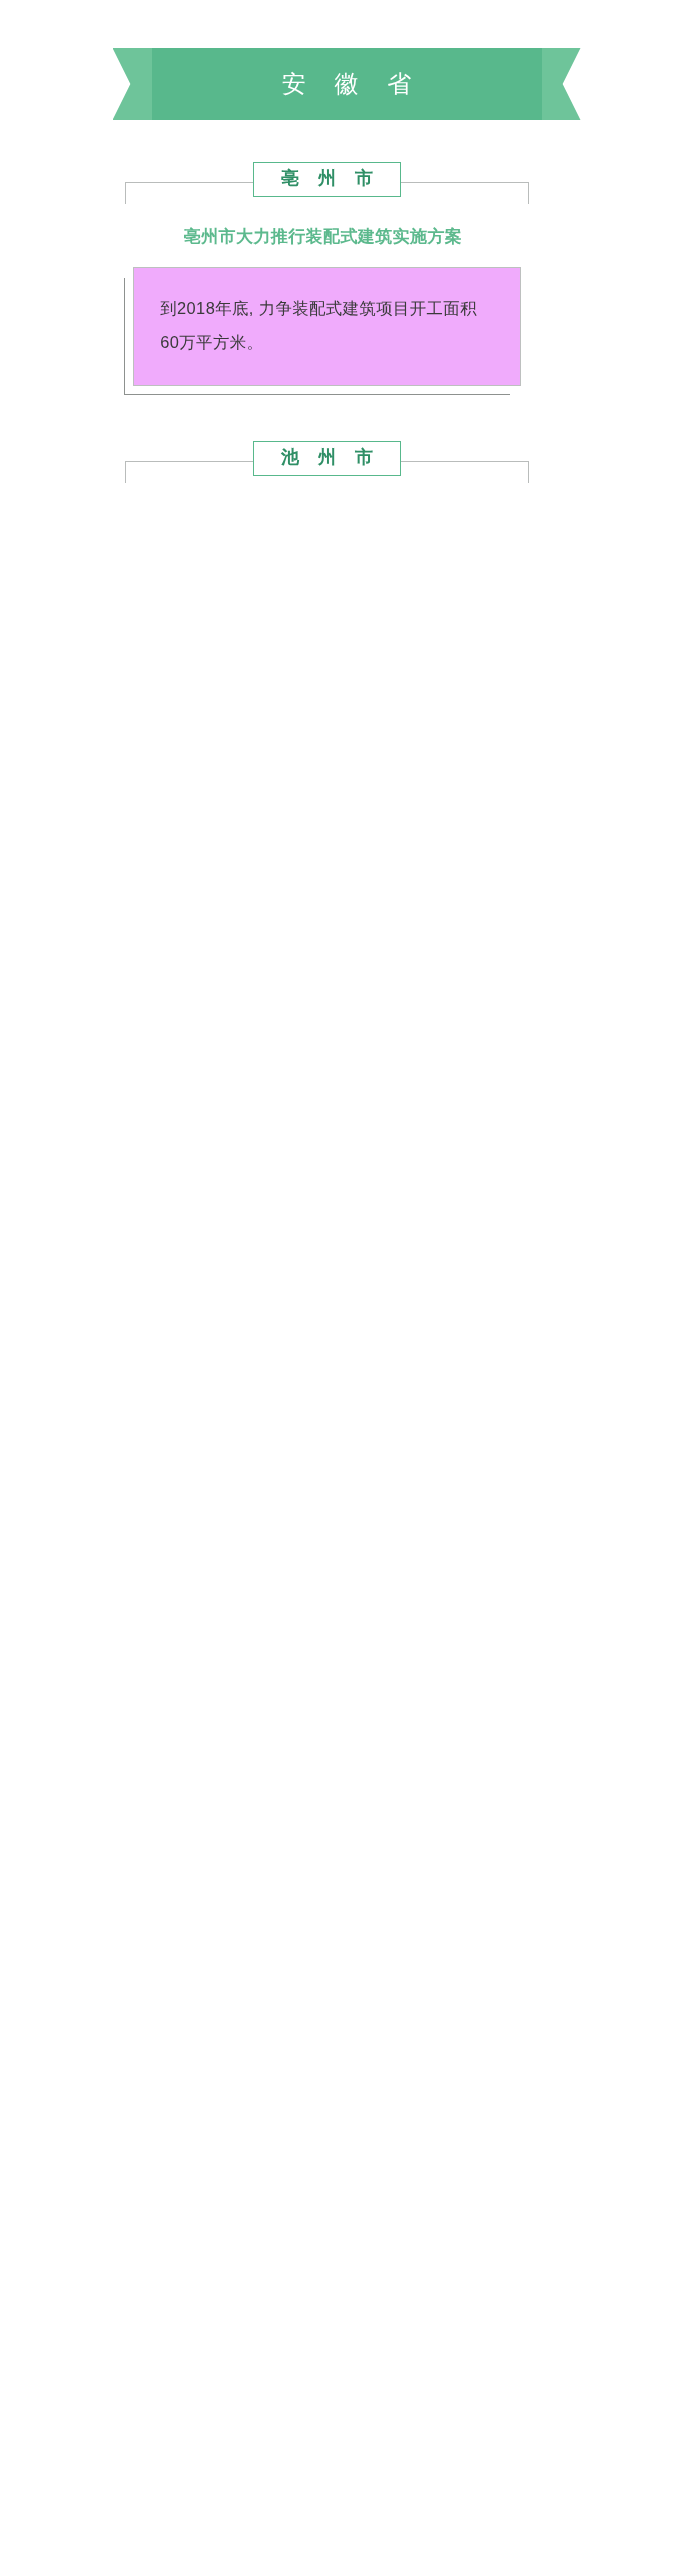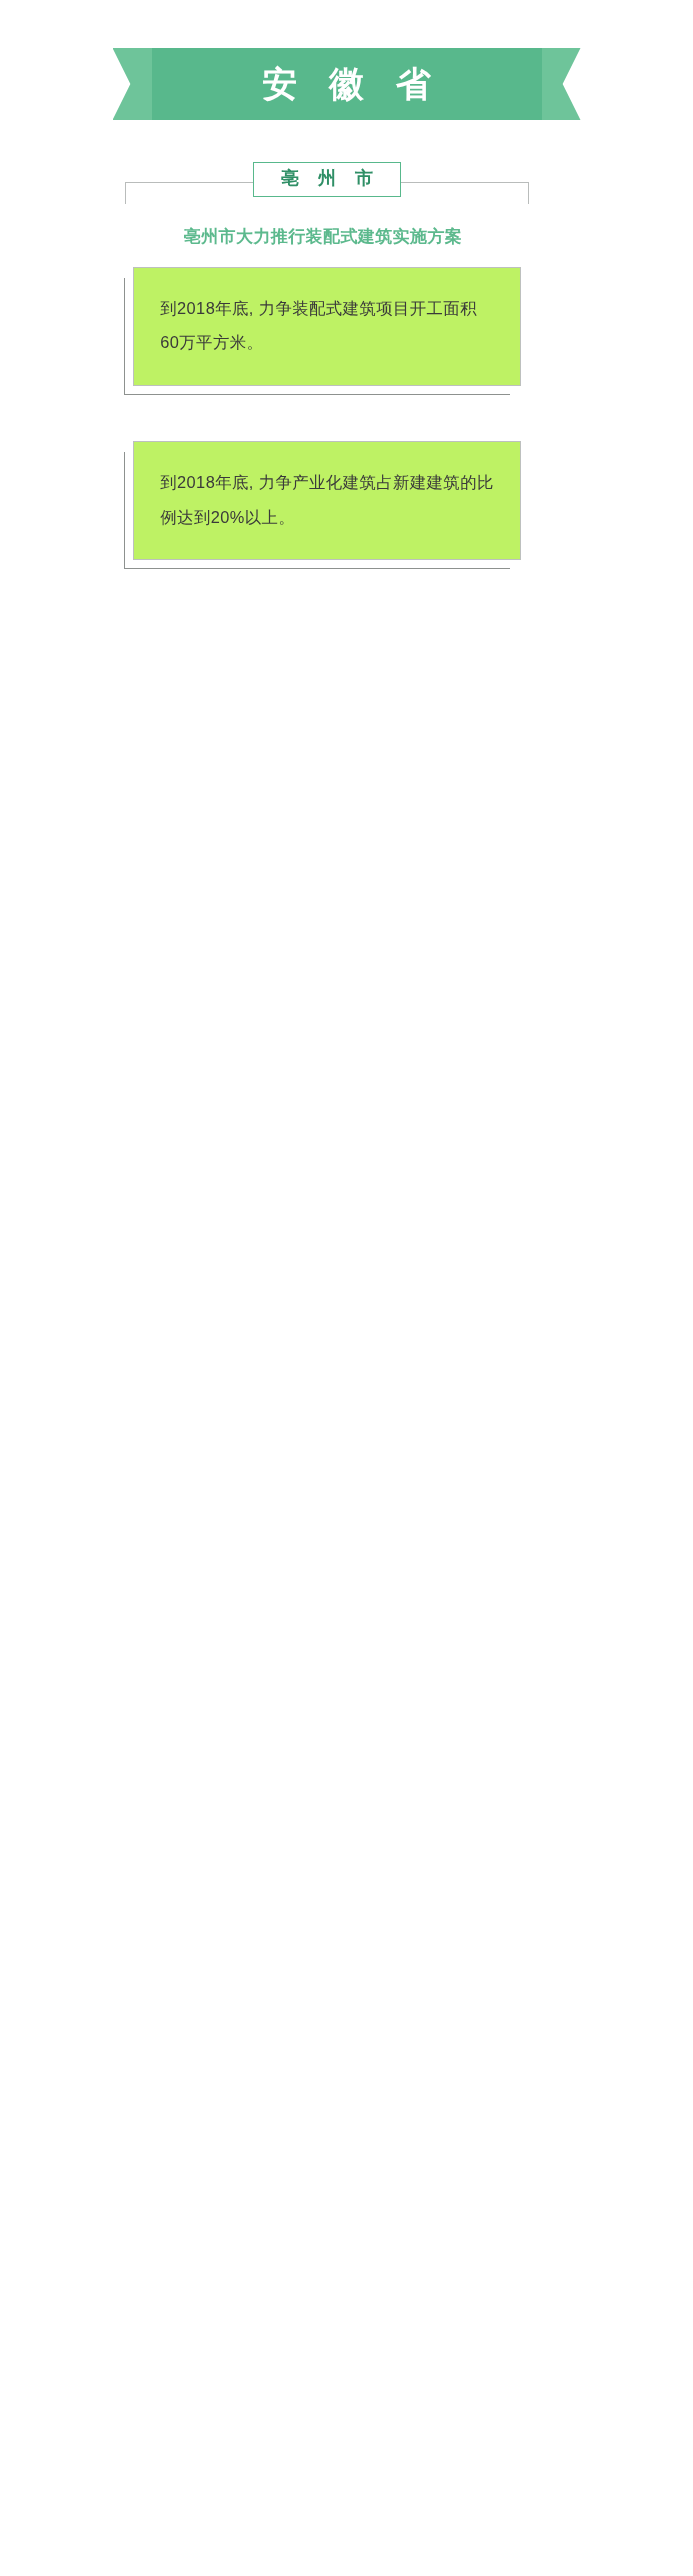--- a/index.html
+++ b/index.html
@@ -49,22 +49,22 @@
     right: 101px;
     top: 0;
     height: 72px;
     background: #58b88c;
     display: flex;
     align-items: center;
     justify-content: center;
   }
   .province-box .label {
     color: #ffffff;
-    font-size: 35px;
-    font-weight: bold;
+    font-size: 24px;
+    font-weight: normal;
     letter-spacing: 11px;
     text-indent: 11px;
   }
 
   
   .city-section {
     width: 654px;
     box-sizing: border-box;
     padding: 0 125px;
     margin-top: 55px;
@@ -121,21 +121,21 @@
   }
 
   
   .content-wrap {
     position: relative;
     margin: 17px 7.8px 0 7.8px;
   }
   .content-box {
     position: relative;
     border: 1.6px solid #bdc0bf;
-    background: #bef264;
+    background: #f0abfc;
     box-sizing: border-box;
     padding: 23.4px 26.5px 25px 26.5px;
     z-index: 2;
   }
   .content-box p {
     margin: 0;
     color: #3a3a3a;
     font-size: 16.4px;
     line-height: 2.1;
     letter-spacing: 0.4px;
@@ -185,23 +185,22 @@
       <div class="shadow-line-h"></div>
       <div class="content-box">
         <p>到2018年底, 力争装配式建筑项目开工面积60万平方米。</p>
       </div>
     </div>
   </div>
 
 
 
   <div class="city-section">
-    <div class="content-wrap">
-      <div class="shadow-line-v"></div>
-      <div class="shadow-line-h"></div>
-      <div class="content-box">
-        <p>到2018年底, 力争产业化建筑占新建建筑的比例达到20%以上。</p>
+    <div class="city-header">
+      <div class="bracket"></div>
+      <div class="city-pill">
+        <span class="label">池 州 市</span>
       </div>
     </div>
   </div>
 
 </div>
 
 
 </body></html>

